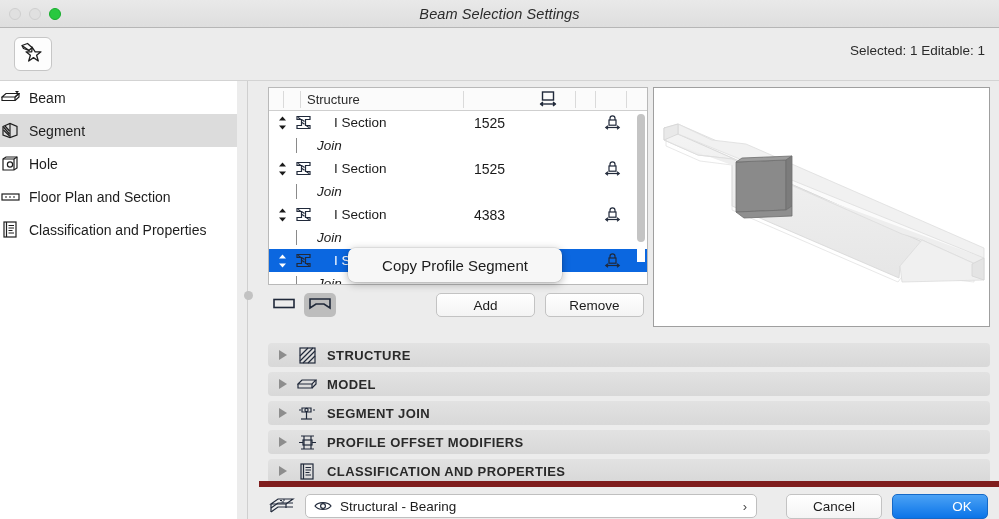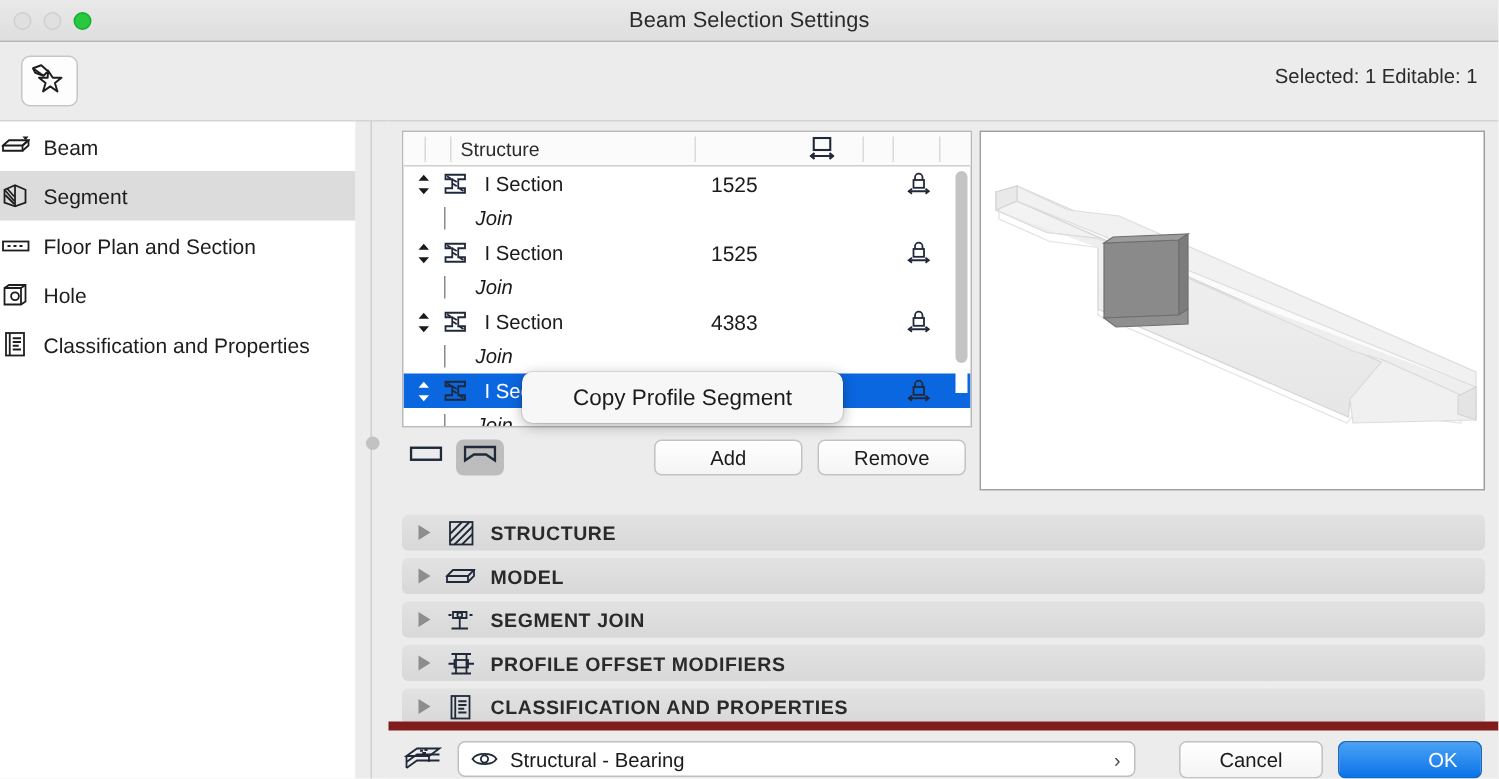--- a/index.html
+++ b/index.html
@@ -19,21 +19,21 @@
     background: linear-gradient(to bottom, #e9e9e9 0%, #dedede 100%);
     border-bottom: 1px solid #b6b6b6;
     display: flex; align-items: center;
   }
   .traffic { display: flex; gap: 8px; margin-left: 9px; }
   .light { width: 12px; height: 12px; border-radius: 50%; }
   .light.dis { background: #e0e0e0; border: 1px solid #cfcfcf; }
   .light.green { background: #28c840; border: 1px solid #16ad2c; }
   .title {
     position: absolute; left: 0; right: 0; text-align: center;
-    font-size: 14.5px; color: #2b2b2b; letter-spacing: .1px;
+    font-size: 14.5px; color: #2b2b2b; letter-spacing: .1px; font-style: italic;
   }
 
   
   .toolbar {
     position: absolute; top: 28px; left: 0; width: 999px; height: 52px;
     background: #ececec;
   }
   .tool-btn {
     position: absolute; left: 14px; top: 9px;
     width: 38px; height: 34px; background: #fdfdfd;
@@ -89,21 +89,21 @@
   .hsep { position: absolute; top: 3px; width: 1px; height: 17px; background: #dadada; }
   .head-ico { position: absolute; top: 3px; }
   .rows { position: relative; height: 173px; overflow: hidden; }
   .row {
     position: relative; height: 23px; display: flex; align-items: center;
     font-size: 13.5px; color: #1a1a1a;
   }
   .row.sel { background: #0b67e0; color: #ffffff; }
   .row .grip { width: 20px; display: flex; justify-content: center; align-items: center; flex: 0 0 20px; margin-left: 3px; }
   .row .ricon { width: 22px; display: flex; justify-content: center; align-items: center; flex: 0 0 22px; }
-  .row .rname { margin-left: 9px; }
+  .row .rname { margin-left: 20px; }
   .row .rval { position: absolute; left: 205px; font-size: 14px; }
   .row .rlock { position: absolute; left: 334px; top: 3px; }
   .row.child .bar { position: absolute; left: 27px; top: 4px; width: 1px; height: 15px; background: #8a8a8a; }
   .row.child .rname { margin-left: 48px; font-style: italic; }
   .vscroll {
     position: absolute; right: 2px; top: 26px; width: 8px; height: 148px;
     background: #ffffff;
   }
   .vscroll .thumb { width: 8px; height: 128px; border-radius: 4px; background: #c4c4c4; }
 
@@ -227,42 +227,42 @@
               <path d="M9 1.5 L9 15.5"></path>
           <path d="M2.5 5 L8.5 12 M2.5 8 L8.5 14 M4 4 L8.5 9"></path>
             </g>
           </svg>
       </span>
       <span>Segment</span>
     </div>
 
     <div class="side-item">
       <span class="side-ico">
-        <svg width="19" height="10" viewBox="0 0 19 10">
-            <g fill="none" stroke="#1e1e1e" stroke-width="1.2">
-          <rect x="1" y="2" width="17" height="6"></rect>
-              <path d="M4 5 L15 5" stroke-dasharray="2 2"></path>
-            </g>
-          </svg>
-      </span>
-      <span>Floor Plan and Section</span>
-    </div>
-
-    <div class="side-item">
-      <span class="side-ico">
         <svg width="18" height="16" viewBox="0 0 18 16">
             <g fill="none" stroke="#1e1e1e" stroke-width="1.2">
           <path d="M2 3 L5 1 L16 1 L16 12 L13 14 L2 14 Z"></path>
               <path d="M2 3 L13 3 L13 14"></path>
               <path d="M13 3 L16 1"></path>
           <circle cx="9" cy="8.5" r="2.6"></circle>
             </g>
           </svg>
       </span>
       <span>Hole</span>
+    </div>
+
+    <div class="side-item">
+      <span class="side-ico">
+        <svg width="19" height="10" viewBox="0 0 19 10">
+            <g fill="none" stroke="#1e1e1e" stroke-width="1.2">
+          <rect x="1" y="2" width="17" height="6"></rect>
+              <path d="M4 5 L15 5" stroke-dasharray="2 2"></path>
+            </g>
+          </svg>
+      </span>
+      <span>Floor Plan and Section</span>
     </div>
 
     <div class="side-item">
       <span class="side-ico">
         <svg width="14" height="17" viewBox="0 0 14 17">
             <g fill="none" stroke="#1e1e1e" stroke-width="1.2">
           <rect x="1" y="1" width="12" height="15"></rect>
               <path d="M3.5 1 L3.5 16"></path>
           <path d="M5.5 4.5 H11 M5.5 7 H11 M5.5 9.5 H9.5 M5.5 12 H11"></path>
             </g>

